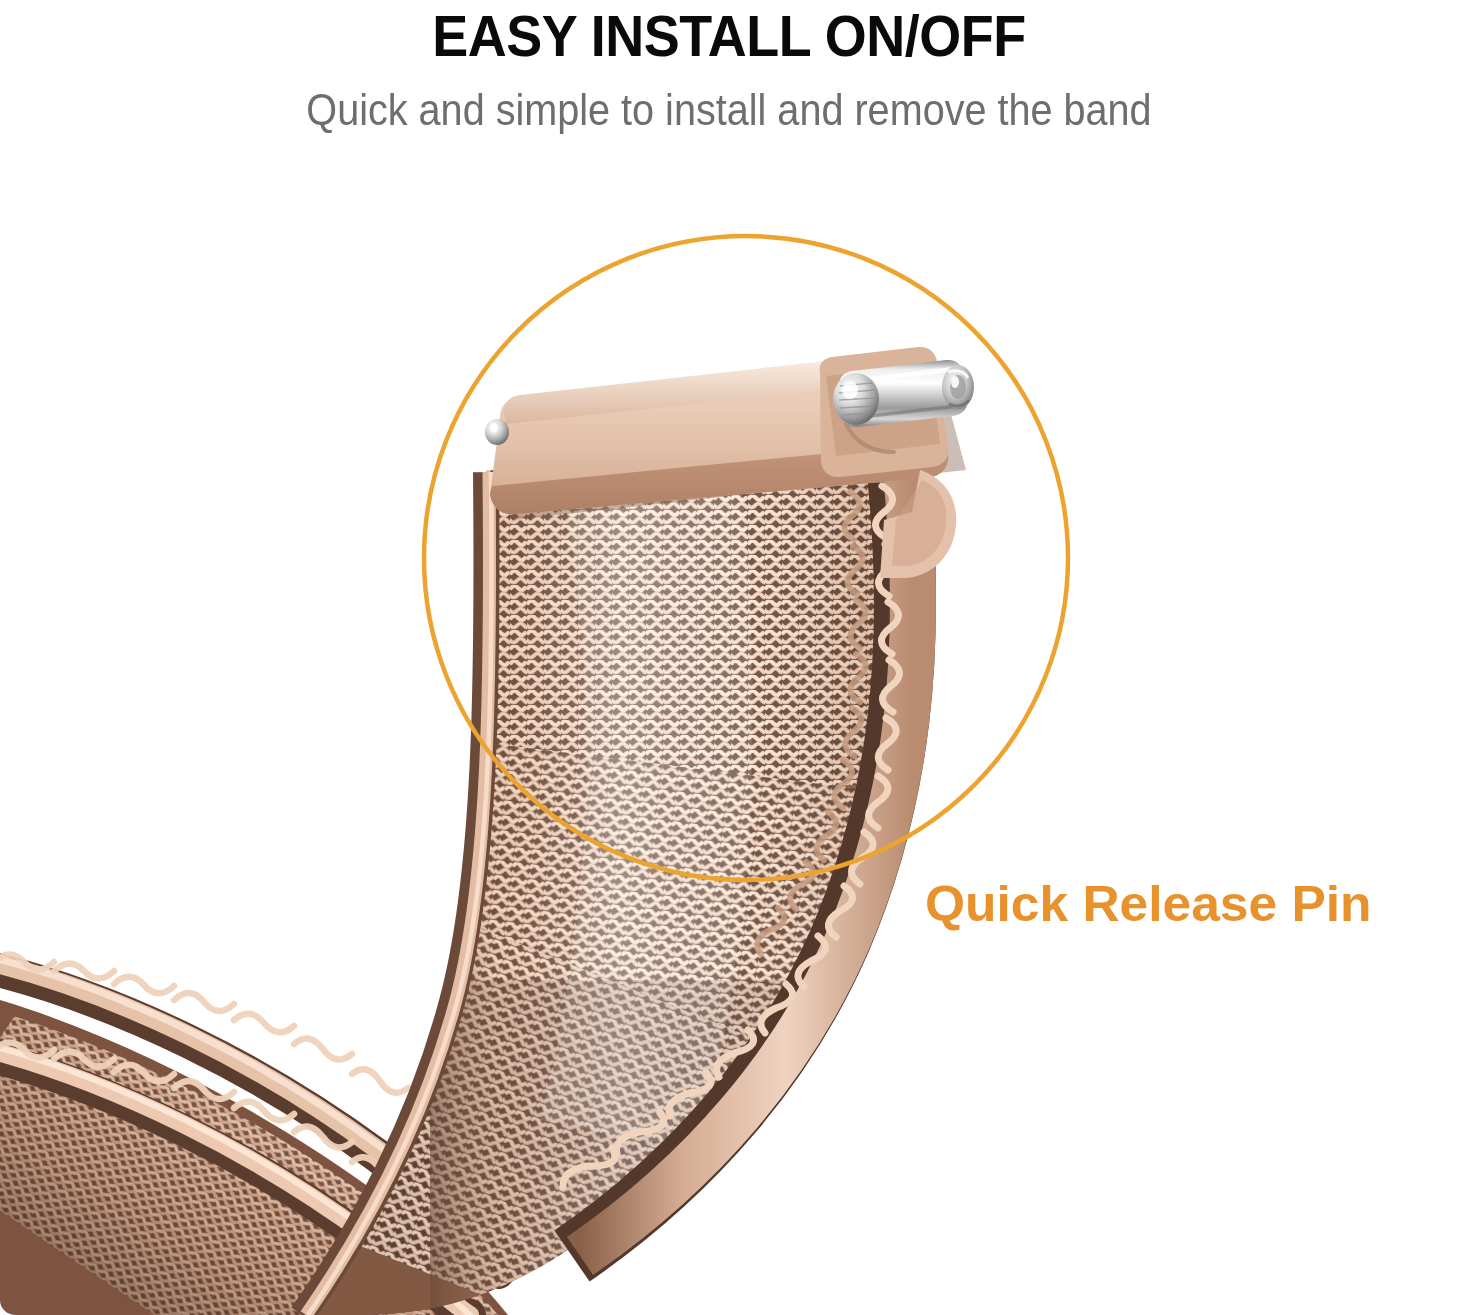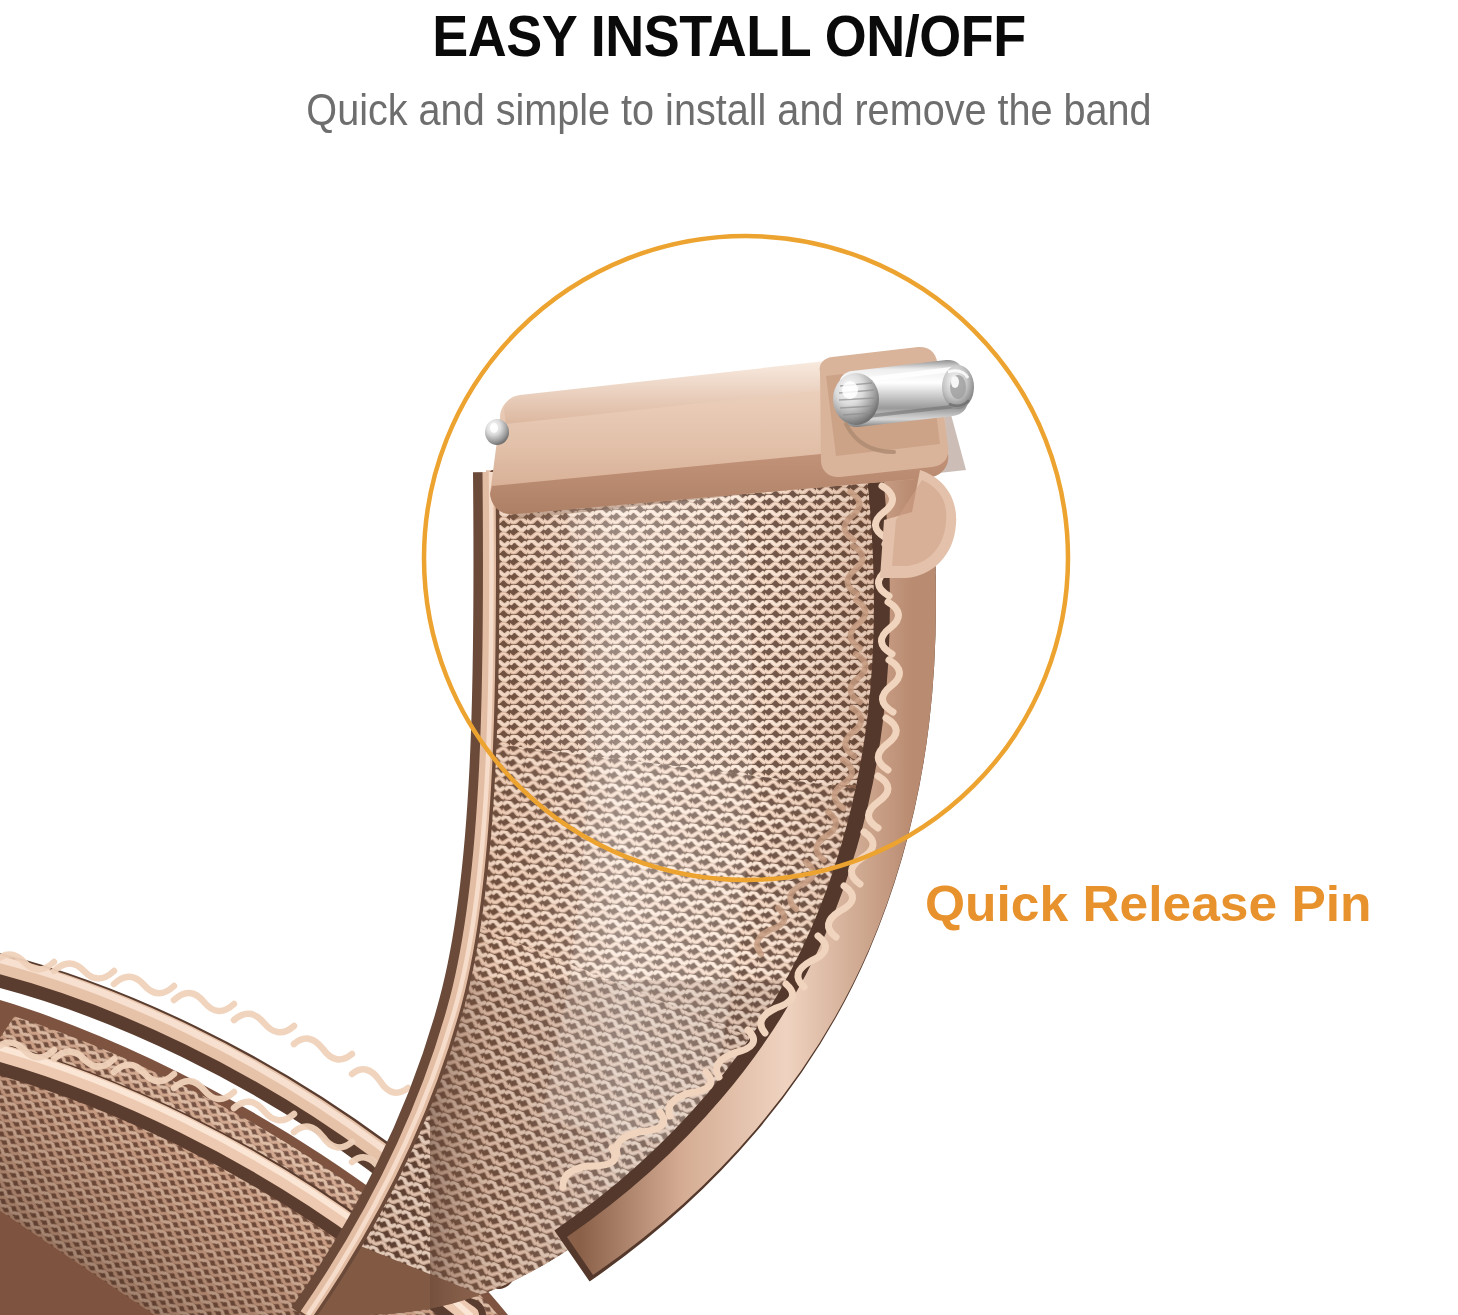--- a/index.html
+++ b/index.html
@@ -10,20 +10,21 @@
   }
   body {
     font-family: "Liberation Sans", sans-serif;
   }
   #stage {
     position: relative;
     width: 1458px;
     height: 1315px;
     background: #ffffff;
     overflow: hidden;
+    border-radius: 15px;
   }
 
   
   .headline {
     position: absolute;
     left: 0;
     top: 2px;
     width: 1458px;
     text-align: center;
     font-family: "Liberation Sans Narrow", "Liberation Sans", sans-serif;

